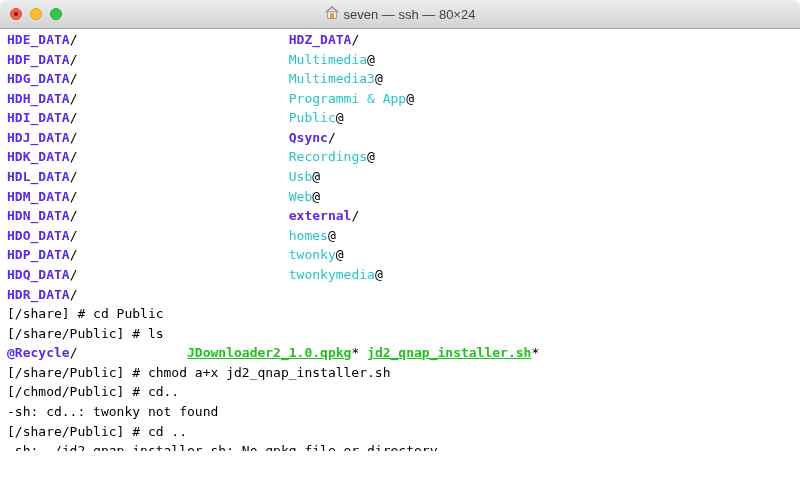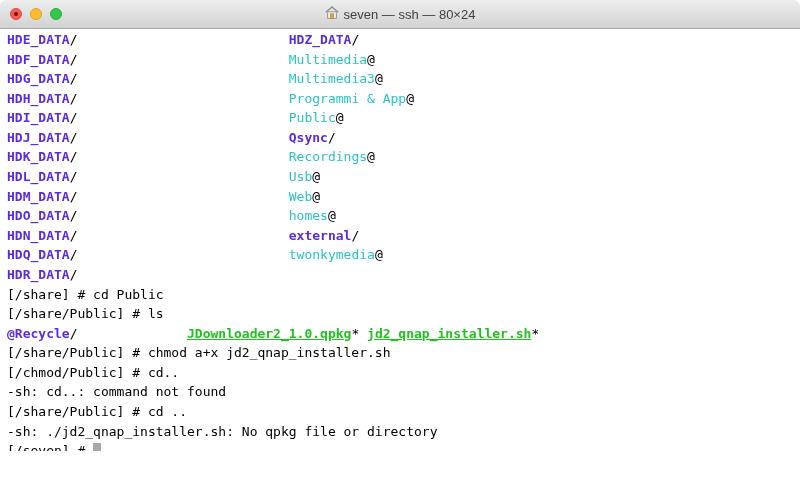--- a/index.html
+++ b/index.html
@@ -111,28 +111,29 @@
   <div class="terminal">
       <div class="line"><span class="seg-d">HDE_DATA</span><span class="seg-p">/</span><span class="seg-p">                           </span><span class="seg-d">HDZ_DATA</span><span class="seg-p">/</span></div>
       <div class="line"><span class="seg-d">HDF_DATA</span><span class="seg-p">/</span><span class="seg-p">                           </span><span class="seg-l">Multimedia</span><span class="seg-p">@</span></div>
       <div class="line"><span class="seg-d">HDG_DATA</span><span class="seg-p">/</span><span class="seg-p">                           </span><span class="seg-l">Multimedia3</span><span class="seg-p">@</span></div>
       <div class="line"><span class="seg-d">HDH_DATA</span><span class="seg-p">/</span><span class="seg-p">                           </span><span class="seg-l">Programmi &amp; App</span><span class="seg-p">@</span></div>
       <div class="line"><span class="seg-d">HDI_DATA</span><span class="seg-p">/</span><span class="seg-p">                           </span><span class="seg-l">Public</span><span class="seg-p">@</span></div>
       <div class="line"><span class="seg-d">HDJ_DATA</span><span class="seg-p">/</span><span class="seg-p">                           </span><span class="seg-d">Qsync</span><span class="seg-p">/</span></div>
       <div class="line"><span class="seg-d">HDK_DATA</span><span class="seg-p">/</span><span class="seg-p">                           </span><span class="seg-l">Recordings</span><span class="seg-p">@</span></div>
       <div class="line"><span class="seg-d">HDL_DATA</span><span class="seg-p">/</span><span class="seg-p">                           </span><span class="seg-l">Usb</span><span class="seg-p">@</span></div>
       <div class="line"><span class="seg-d">HDM_DATA</span><span class="seg-p">/</span><span class="seg-p">                           </span><span class="seg-l">Web</span><span class="seg-p">@</span></div>
+      <div class="line"><span class="seg-d">HDN_DATA</span><span class="seg-p">/</span><span class="seg-p">                           </span><span class="seg-d">external</span><span class="seg-p">/</span></div>
       <div class="line"><span class="seg-d">HDO_DATA</span><span class="seg-p">/</span><span class="seg-p">                           </span><span class="seg-l">homes</span><span class="seg-p">@</span></div>
-      <div class="line"><span class="seg-d">HDN_DATA</span><span class="seg-p">/</span><span class="seg-p">                           </span><span class="seg-d">external</span><span class="seg-p">/</span></div>
+      <div class="line"><span class="seg-d">HDP_DATA</span><span class="seg-p">/</span><span class="seg-p">                           </span><span class="seg-l">twonky</span><span class="seg-p">@</span></div>
       <div class="line"><span class="seg-d">HDQ_DATA</span><span class="seg-p">/</span><span class="seg-p">                           </span><span class="seg-l">twonkymedia</span><span class="seg-p">@</span></div>
       <div class="line"><span class="seg-d">HDR_DATA</span><span class="seg-p">/</span></div>
       <div class="line"><span class="seg-p">[/share] # cd Public</span></div>
       <div class="line"><span class="seg-p">[/share/Public] # ls</span></div>
       <div class="line"><span class="seg-d">@Recycle</span><span class="seg-p">/</span><span class="seg-p">              </span><span class="seg-e">JDownloader2_1.0.qpkg</span><span class="seg-p">* </span><span class="seg-e">jd2_qnap_installer.sh</span><span class="seg-p">*</span></div>
       <div class="line"><span class="seg-p">[/share/Public] # chmod a+x jd2_qnap_installer.sh</span></div>
       <div class="line"><span class="seg-p">[/chmod/Public] # cd..</span></div>
-      <div class="line"><span class="seg-p">-sh: cd..: command not found</span></div>
+      <div class="line"><span class="seg-p">-sh: cd..: twonky not found</span></div>
       <div class="line"><span class="seg-p">[/share/Public] # cd ..</span></div>
       <div class="line"><span class="seg-p">-sh: ./jd2_qnap_installer.sh: No qpkg file or directory</span></div>
       <div class="line"><span class="seg-p">[/seven] # </span><span class="seg-cur"> </span></div>
     </div>
 
 </div>
 
 </body></html>

